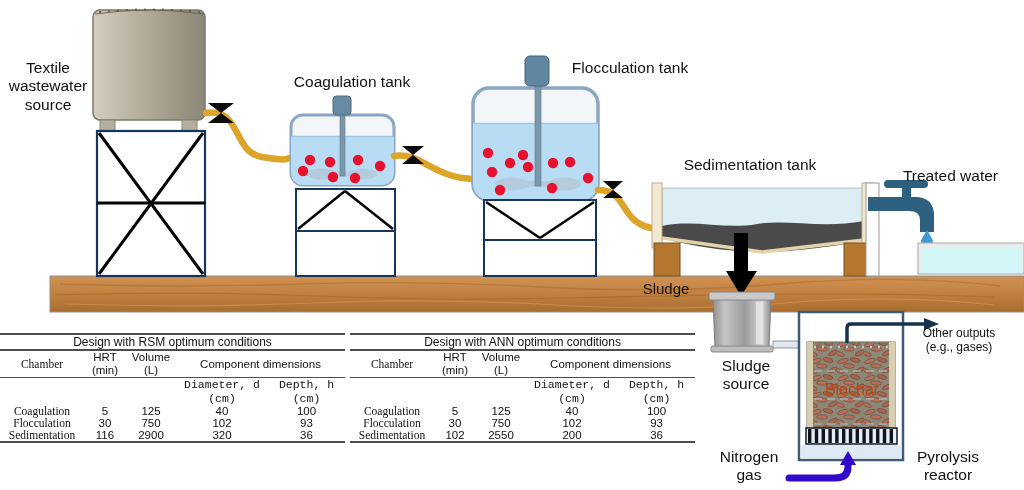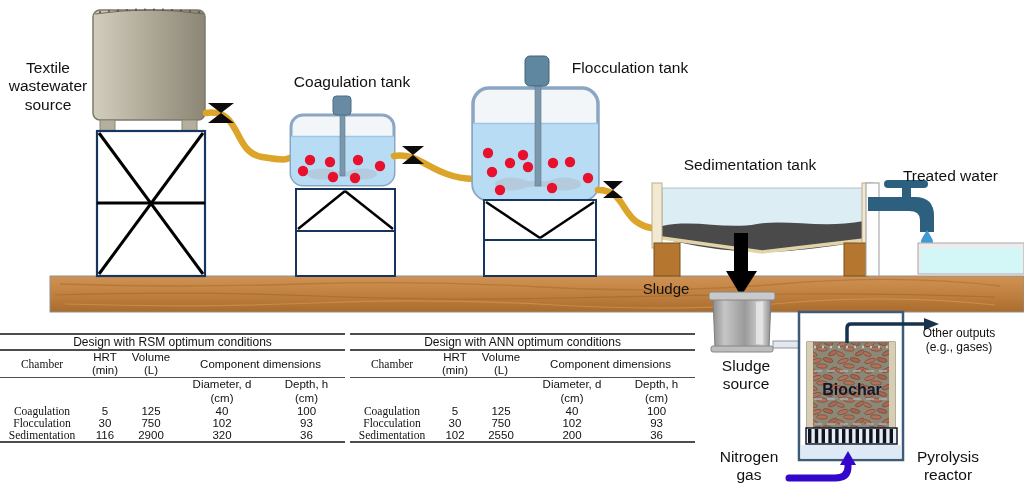--- a/index.html
+++ b/index.html
@@ -11,29 +11,29 @@
   .lbl-textile{left:0;top:59px;width:96px;}
   .lbl-coag{left:282px;top:73px;width:140px;}
   .lbl-floc{left:555px;top:59px;width:150px;}
   .lbl-sed{left:670px;top:156px;width:160px;}
   .lbl-treated{left:874px;top:167px;width:124px;text-align:right;}
   .lbl-sludge{left:634px;top:280px;width:64px;font-size:15px;}
   .lbl-sludge-source{left:705px;top:357px;width:82px;}
   .lbl-nitrogen{left:703px;top:448px;width:92px;}
   .lbl-pyrolysis{left:898px;top:448px;width:100px;}
   .lbl-other{left:896px;top:326px;width:126px;font-size:12px;}
-  .lbl-biochar{left:813px;top:381px;width:78px;font-size:16px;font-weight:700;color:#0f172a;}
+  .lbl-biochar{left:813px;top:381px;width:78px;font-size:16px;font-weight:400;color:#c2410c;}
   .tablewrap{position:absolute;top:333px;}
   .tablewrap.rsm{left:0;}
   .tablewrap.ann{left:350px;}
   table.dtable{border-collapse:collapse;width:345px;table-layout:fixed;font-size:11.5px;color:#111;}
   table.dtable td{padding:0;text-align:center;vertical-align:middle;}
   .t-title td{font-size:12px;border-top:2px solid #4d4d4d;border-bottom:2px solid #4d4d4d;padding:2px 0 3px;}
   .t-head td{border-bottom:1.8px solid #4d4d4d;padding:2px 0 3px;white-space:pre-line;line-height:1.15;}
-  .t-sub td{padding:3px 0 1px;white-space:pre-line;line-height:1.15;vertical-align:top;}
+  .t-sub td{padding:3px 0 1px;white-space:pre-line;line-height:1.15;vertical-align:top;font-family:Liberation Mono, monospace;}
   .t-row td{padding:4px 0 5px;}
   .t-row.last td{border-bottom:2.5px solid #4d4d4d;}
   td.c-left{text-align:left;padding-left:3px;font-family:Liberation Serif, serif;}
 </style>
 </head>
 <body>
 
 <div class="stage">
 
 <svg class="layer" width="1024" height="490" viewBox="0 0 1024 490">

